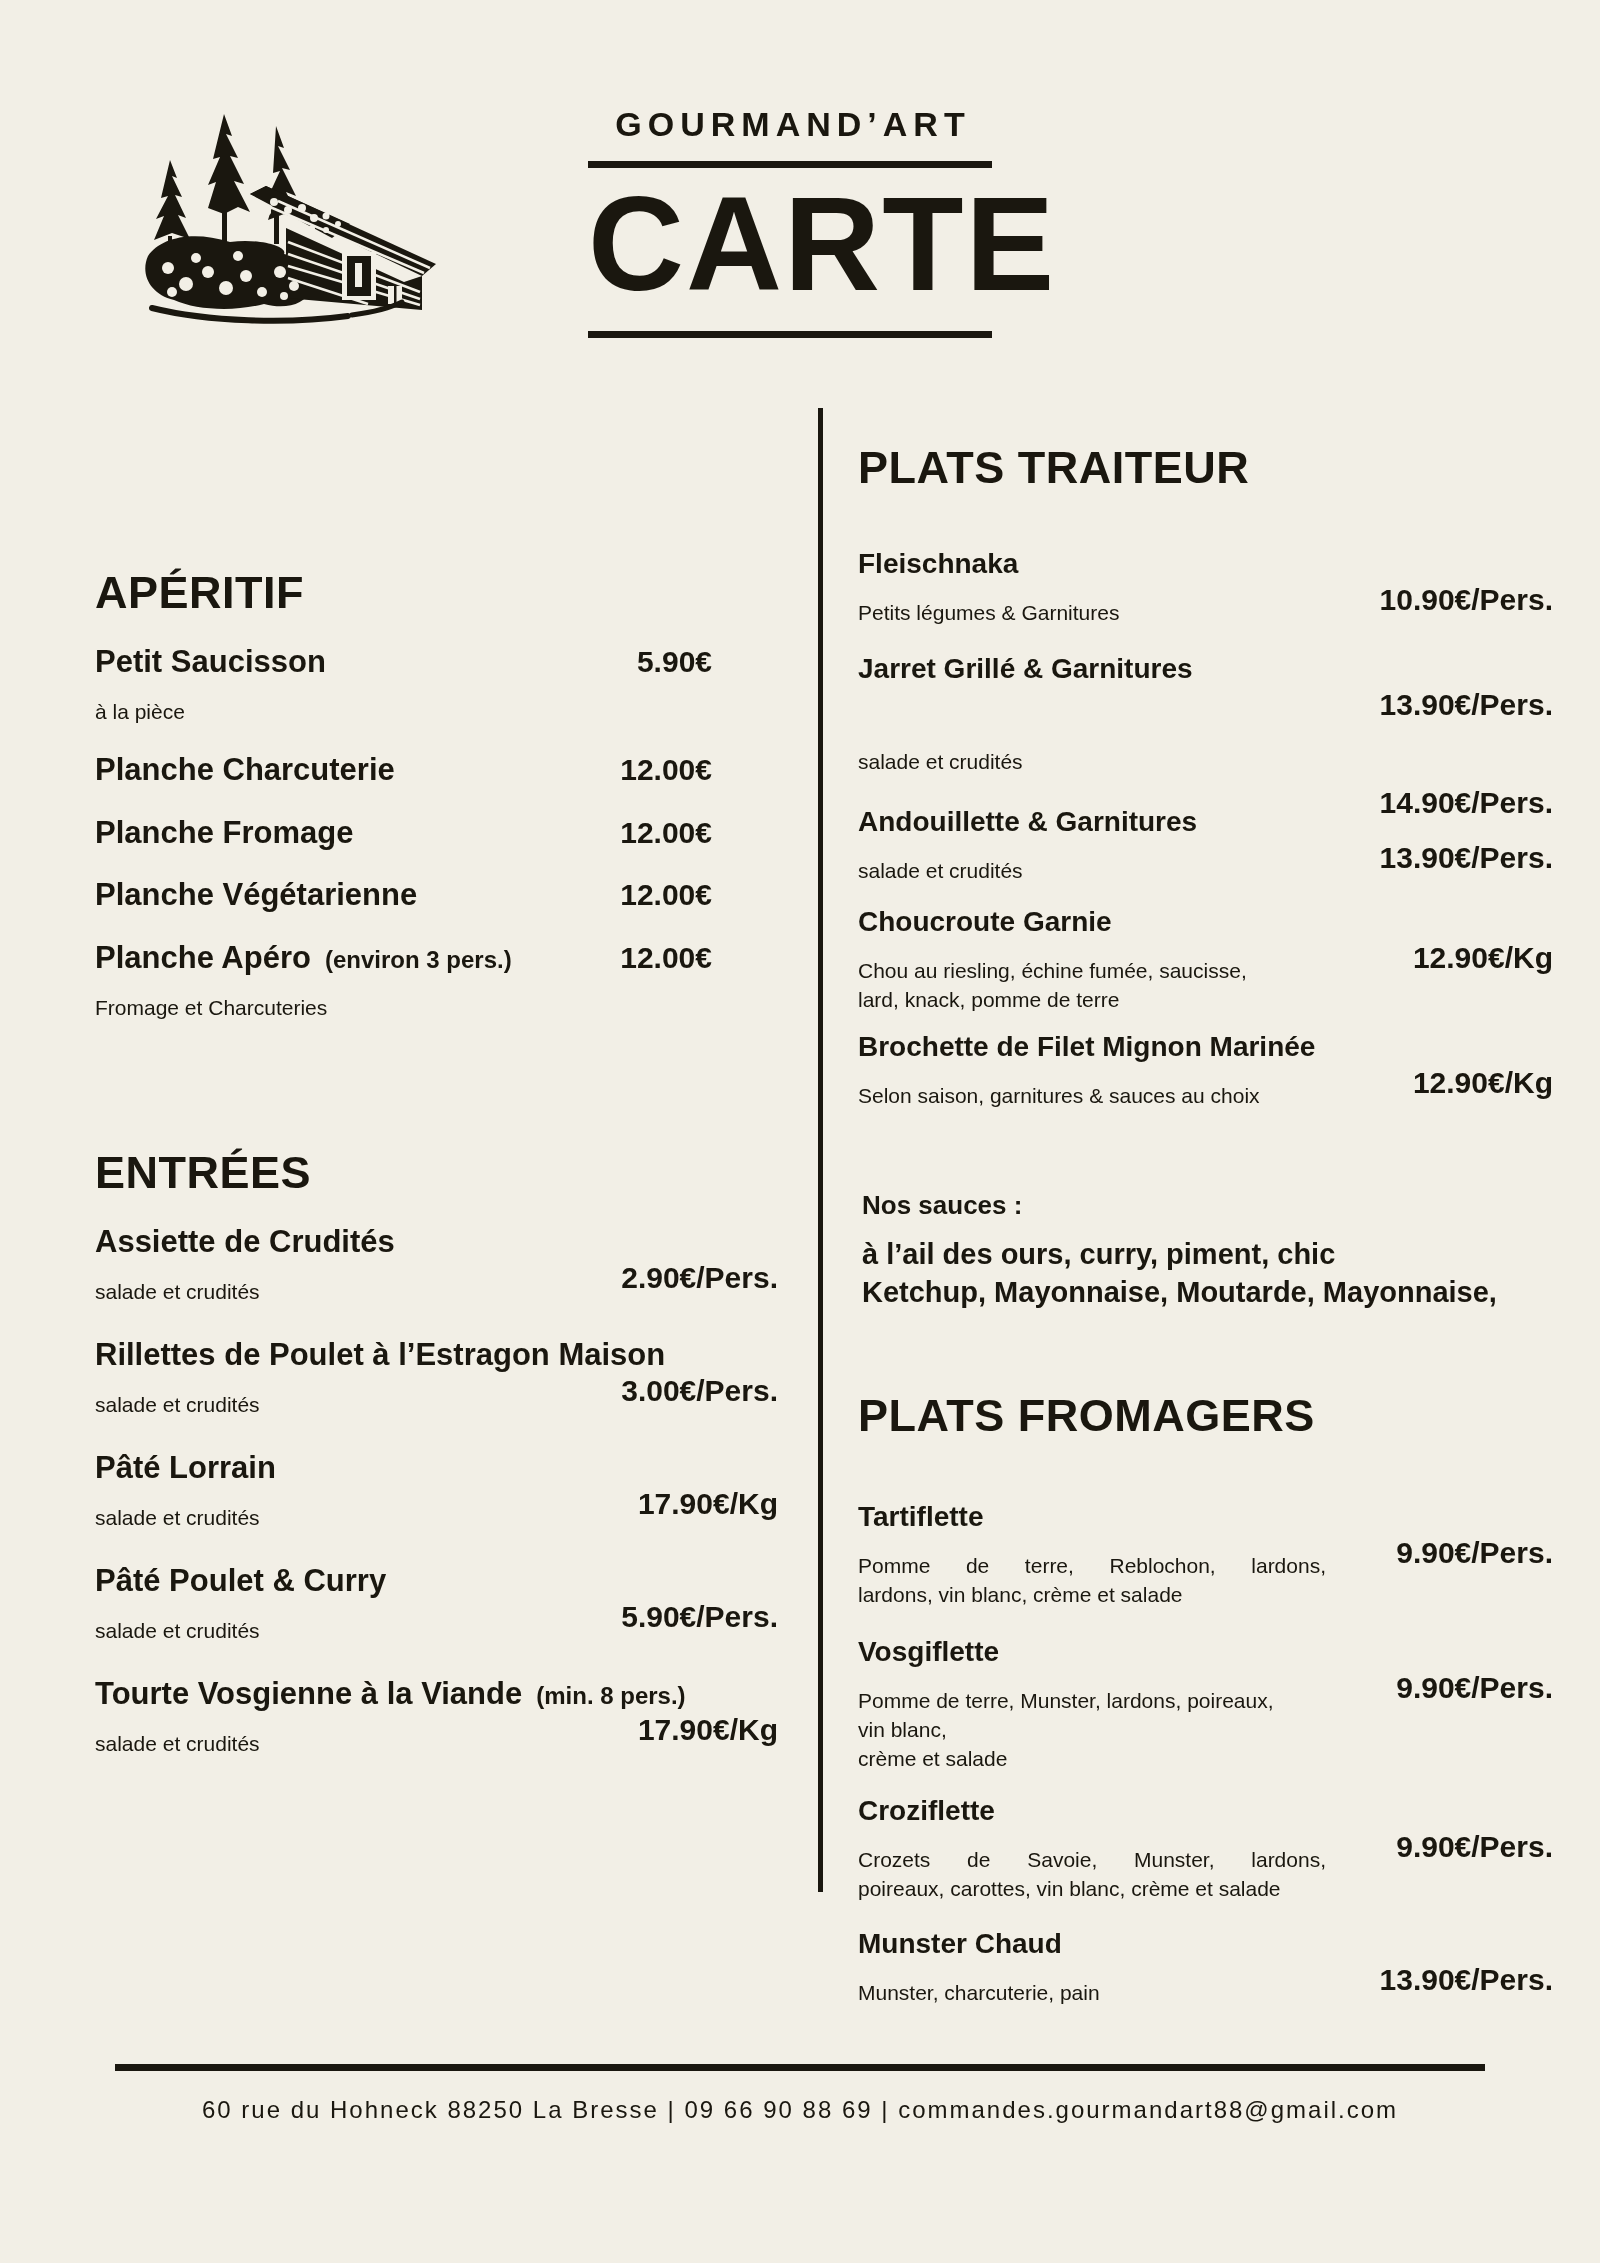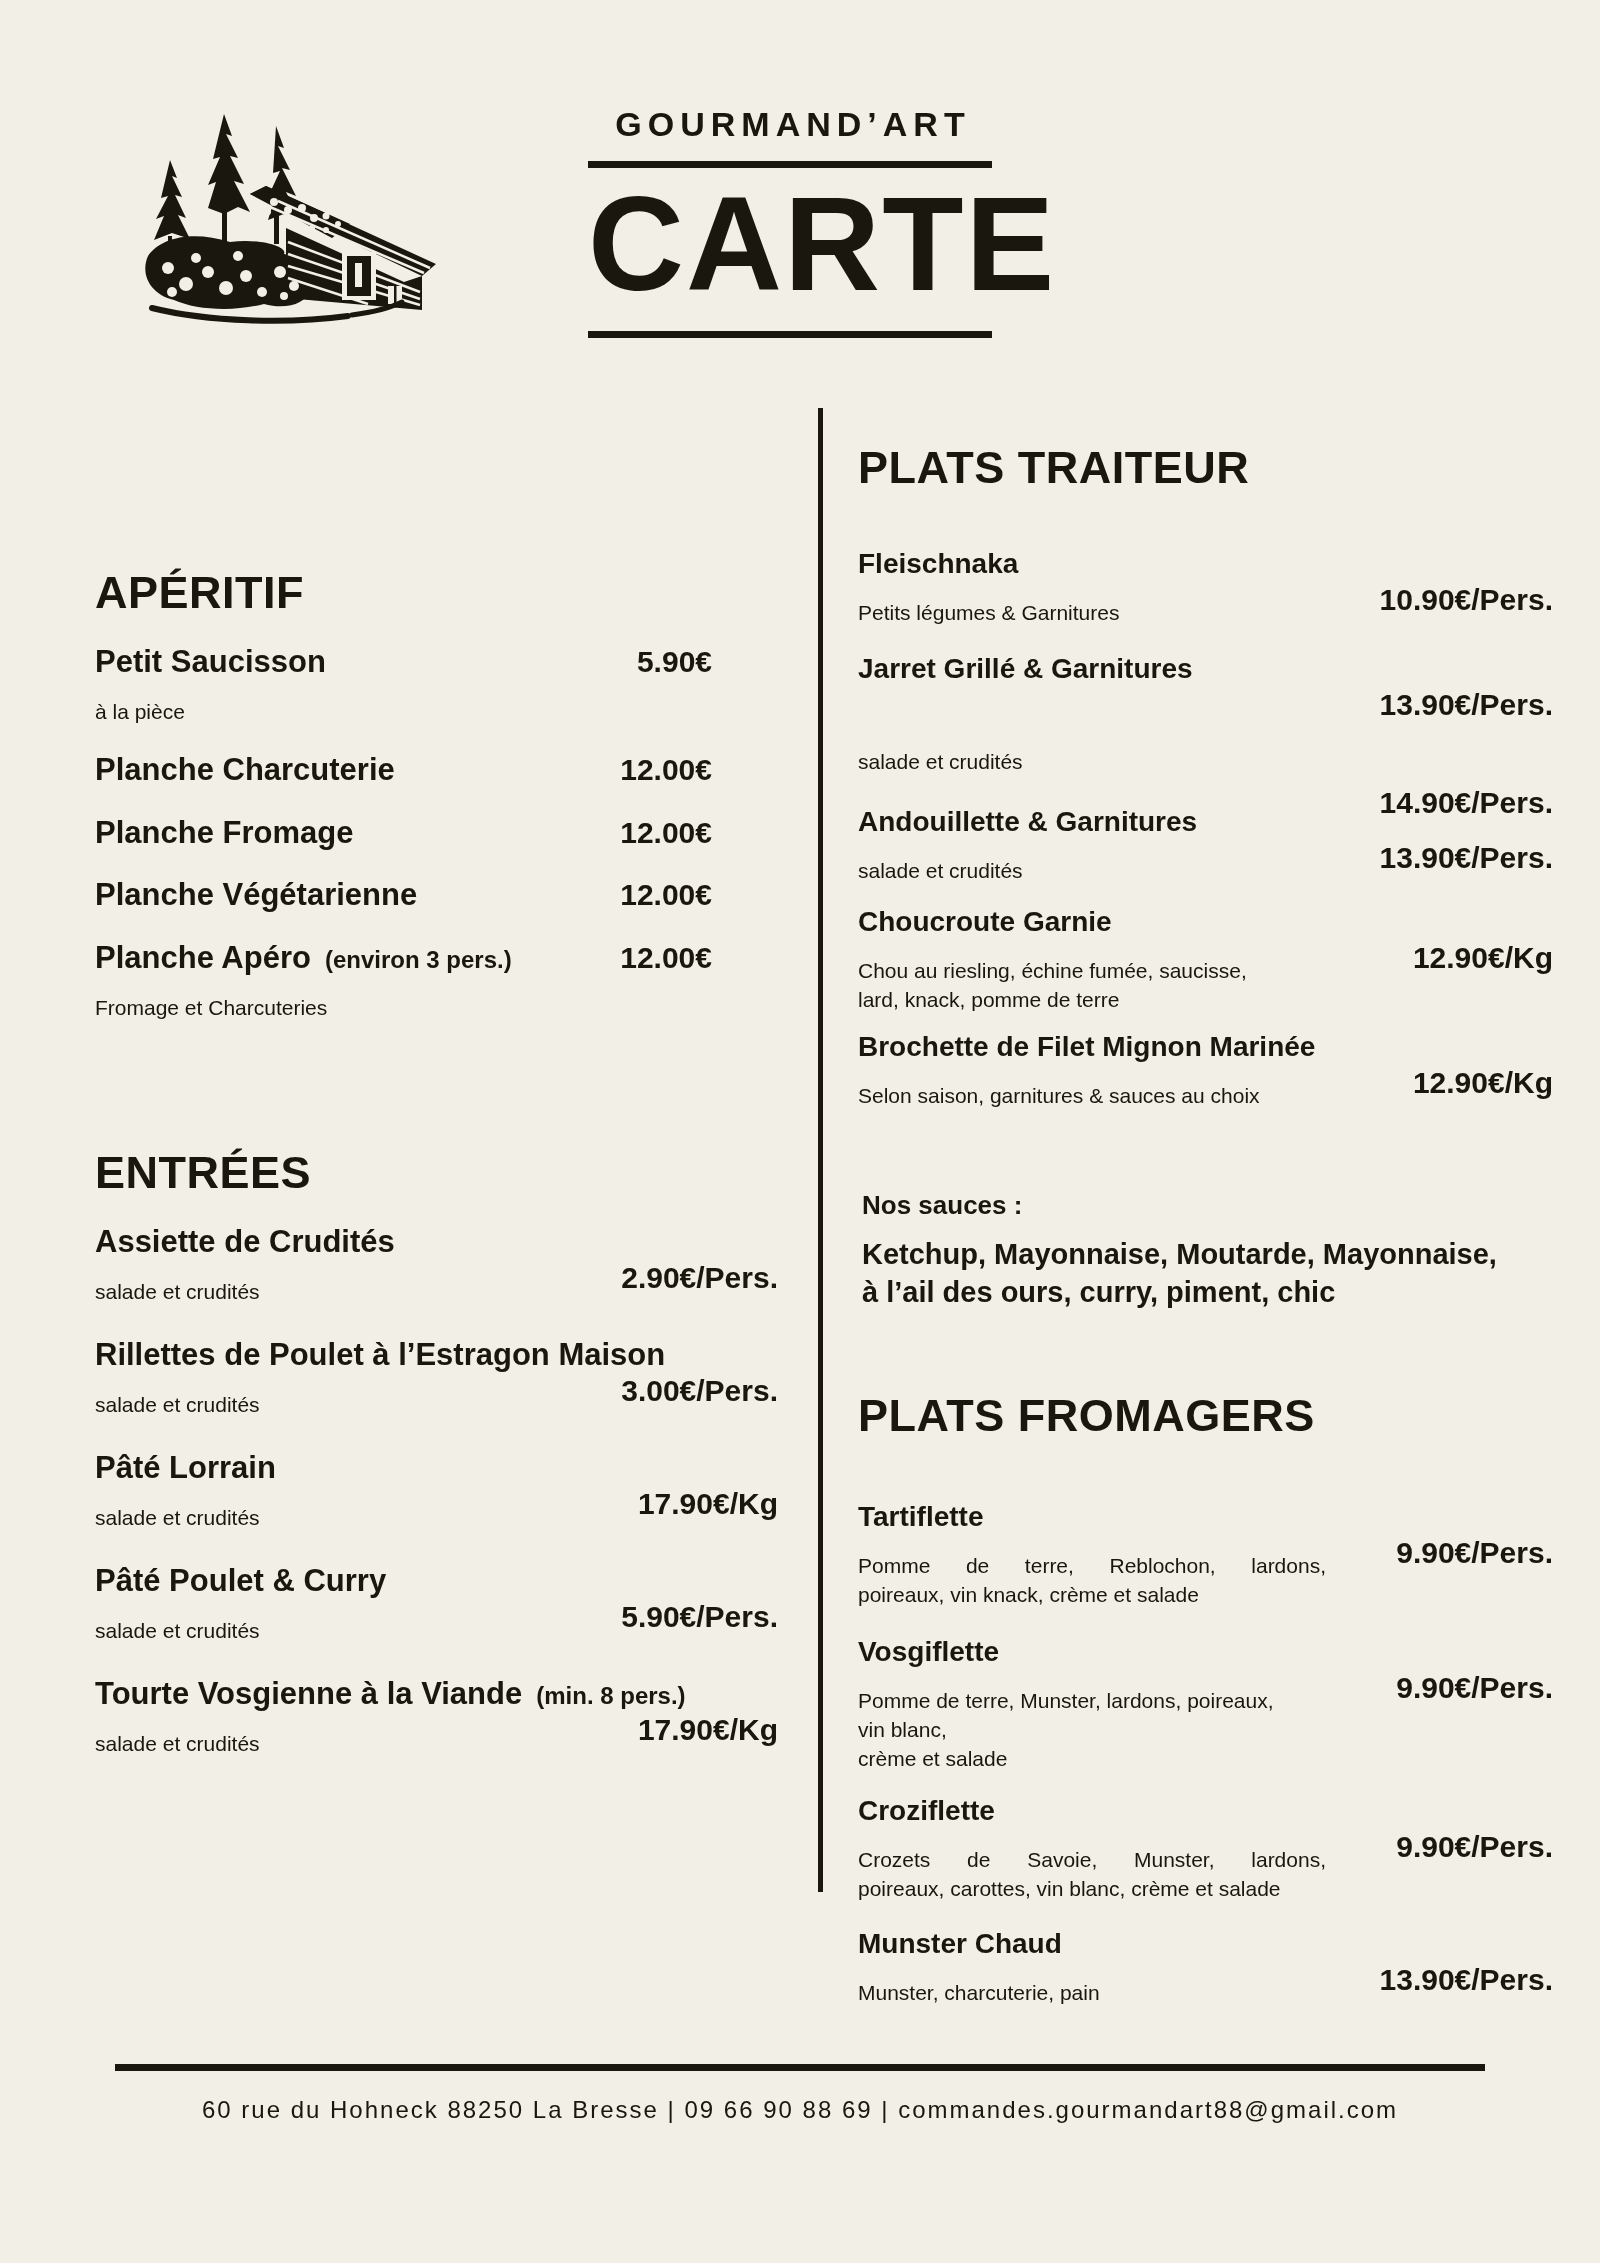--- a/index.html
+++ b/index.html
@@ -267,33 +267,33 @@
             <div class="dline">Selon saison, garnitures &amp; sauces au choix</div>
           </div>
           <div class="item-price">12.90€/Kg</div>
         </div>
       </div>
   </section>
 
   <aside class="sauces">
     <div class="sauces-title">Nos sauces :</div>
     <div>
+        <div class="sauce-line">à l’ail des ours, curry, piment, chic</div>
         <div class="sauce-line">Ketchup, Mayonnaise, Moutarde, Mayonnaise,</div>
-        <div class="sauce-line">à l’ail des ours, curry, piment, chic</div>
       </div>
   </aside>
 
   <section class="menu-section" id="sec-fromagers">
     <h2>PLATS FROMAGERS</h2>
     <div class="items">
         <div class="item has-desc pa-desc">
           <div class="item-head"><span class="item-name">Tartiflette</span></div>
           <div class="item-desc">
             <div class="dline justify">Pomme de terre, Reblochon, lardons,</div>
-            <div class="dline">poireaux, vin knack, crème et salade</div>
+            <div class="dline">lardons, vin blanc, crème et salade</div>
           </div>
           <div class="item-price">9.90€/Pers.</div>
         </div>
         <div class="item has-desc pa-desc">
           <div class="item-head"><span class="item-name">Vosgiflette</span></div>
           <div class="item-desc">
             <div class="dline">Pomme de terre, Munster, lardons, poireaux,</div>
             <div class="dline">vin blanc,</div>
             <div class="dline">crème et salade</div>
           </div>

